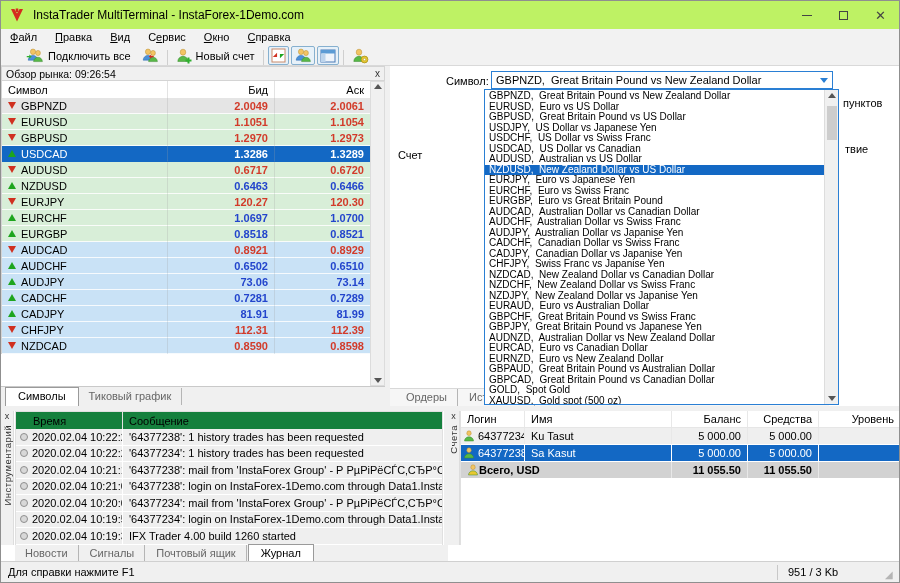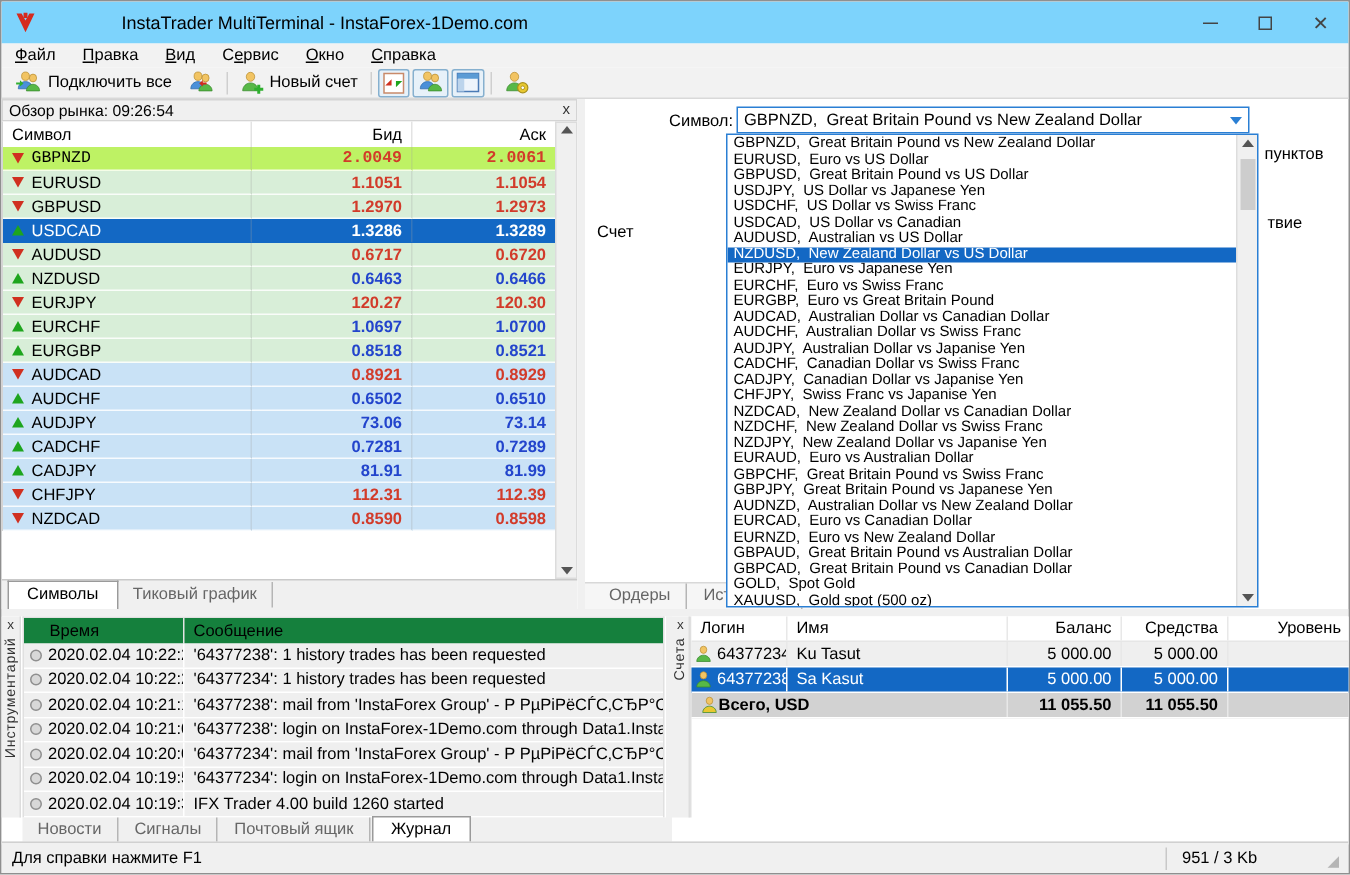--- a/index.html
+++ b/index.html
@@ -3,50 +3,50 @@
 <meta charset="utf-8">
 <style>
   html,body{margin:0;padding:0;background:#bfbfbf;}
   *{box-sizing:border-box;}
   .window{
     position:relative;width:900px;height:583px;background:#fff;
     border:1px solid #8f8f8f;overflow:hidden;
     font-family:"Liberation Sans",sans-serif;color:#000;
   }
   
-  .titlebar{position:absolute;top:0;left:0;right:0;height:28px;background:#7dd3fc;display:flex;align-items:center;gap:48px;}
+  .titlebar{position:absolute;top:0;left:0;right:0;height:28px;background:#bef264;display:flex;align-items:center;}
   .titlebar .logo{width:16px;height:16px;margin:0 8px 0 8px;flex:0 0 auto;}
   .title-text{font-size:12px;}
   .win-btns{margin-left:auto;display:flex;height:100%;}
   .win-btn{width:37px;height:100%;display:flex;align-items:center;justify-content:center;color:#444;font-size:13px;}
   .max-glyph{width:9px;height:9px;border:1px solid #444;display:inline-block;}
   .min-glyph{width:10px;border-top:1px solid #444;display:inline-block;}
   
   .menubar{position:absolute;top:28px;left:0;right:0;height:16px;background:#f2f2f2;display:flex;align-items:center;font-size:11px;}
   .menu-item{padding:1px 9px;}
   
-  .toolbar{position:absolute;top:44px;left:0;right:0;height:21px;background:#f2f2f2;border-bottom:1px solid #d9d9d9;display:flex;align-items:center;font-size:11px;padding-left:4px;}
+  .toolbar{position:absolute;top:44px;left:0;right:0;height:21px;background:#f2f2f2;border-bottom:1px solid #d9d9d9;display:flex;align-items:flex-end;font-size:11px;padding-left:20px;}
   .tb-btn{display:flex;align-items:center;gap:4px;padding:1px 5px;height:19px;}
   .tb-sep{width:1px;height:15px;background:#cfcfcf;margin:0 3px;}
   .tb-toggle{border:1px solid #86b0cf;background:#e7f1f9;border-radius:2px;padding:0 2px;height:19px;display:flex;align-items:center;margin:0 1px;}
   .tb-btn svg,.tb-toggle svg{display:block;}
   
   .main{position:absolute;top:65px;left:0;width:828px;height:340px;}
   
   .mw{position:absolute;left:0;top:0;width:384px;height:340px;background:#fff;}
   .mw-title{height:15px;background:#f0f0f0;border:1px solid #d4d4d4;font-size:10.5px;display:flex;align-items:center;padding:0 4px;}
   .mw-title .cl{margin-left:auto;font-size:10px;color:#333;}
   .mw-cols{height:17px;display:grid;grid-template-columns:166px 107px 96px;font-size:11px;align-items:center;background:#fff;border-left:1px solid #d4d4d4;}
   .mw-cols span{padding:0 6px;border-right:1px solid #e3e3e3;height:100%;display:flex;align-items:center;}
   .mw-cols .r{justify-content:flex-end;}
   .mrows{position:absolute;top:32px;left:0;width:369px;border-left:1px solid #d4d4d4;}
   .mrow{display:grid;grid-template-columns:166px 107px 96px;height:16px;font-size:11px;align-items:center;}
   .mrow .mc{height:100%;display:flex;align-items:center;padding:0 6px;border-right:1px solid rgba(160,160,160,.25);border-bottom:1px solid rgba(255,255,255,.85);}
   .mrow .num{justify-content:flex-end;font-weight:bold;}
-  .band-yellow{background:#bef264;font-family:Liberation Mono, monospace;}
+  .band-yellow{background:#e5e5e5;}
   .band-green{background:#d8eed8;}
   .band-blue{background:#c9e2f6;}
   .mrow .up{color:#2345cc;}
   .mrow .down{color:#d23b2a;}
   .mrow.sel{background:#1368c4;}
   .mrow.sel .mc{color:#fff;border-bottom-color:#1368c4;}
   .tri{width:0;height:0;border-left:4px solid transparent;border-right:4px solid transparent;display:inline-block;margin-right:5px;flex:0 0 auto;}
   .tri.up{border-bottom:7px solid #1ea51e;}
   .tri.down{border-top:7px solid #d03020;}
   .mw-scroll{position:absolute;top:15px;right:0;width:15px;height:305px;background:#f0f0f0;border:1px solid #dcdcdc;display:flex;flex-direction:column;align-items:center;justify-content:space-between;padding:2px 0;}

